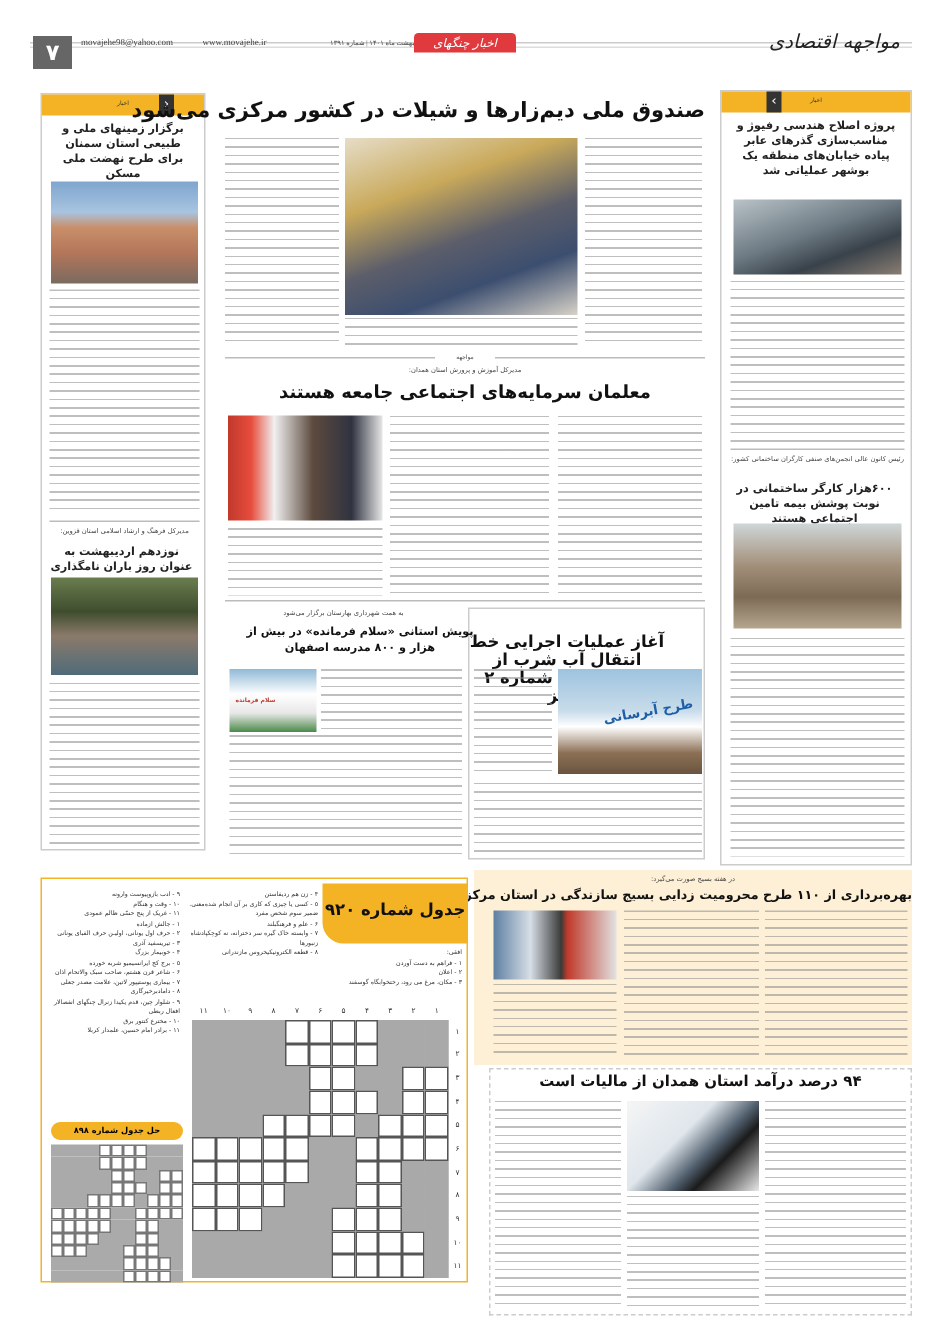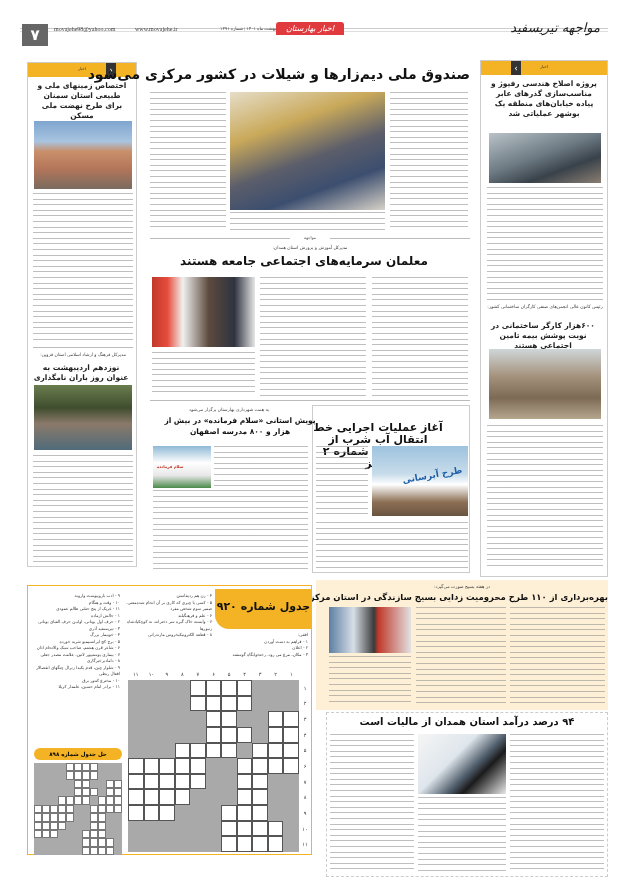--- a/index.html
+++ b/index.html
@@ -43,22 +43,22 @@
 </style>
 </head>
 <body>
 
 <div class="hdr-line"></div>
 <div class="hdr-line2"></div>
 <div class="pagenum">۷</div>
 <div class="email">movajehe98@yahoo.com</div>
 <div class="web">www.movajehe.ir</div>
 <div class="dateline">یکشنبه ۱۰ اردیبهشت ماه ۱۴۰۱ | شماره ۱۳۹۱</div>
-<div class="section-badge">اخبار بهارستان</div>
-<div class="logo">مواجهه تیریسفید</div>
+<div class="section-badge">اخبار چنگهای</div>
+<div class="logo">مواجهه اقتصادی</div>
 
 <div class="sidebox" style="left:480px;top:60px;width:128px;height:517px">
   <div class="sb-bar">
     <span class="chev" style="left:30px">›</span>
     <span class="lbl">اخبار</span>
   </div>
   <div class="sb-title">پروژه اصلاح هندسی رفیوژ و مناسب‌سازی گذرهای عابر پیاده خیابان‌های منطقه یک بوشهر عملیاتی شد</div>
   <div class="photo" style="left:8px;top:72px;width:112px;height:50px;background:linear-gradient(160deg,#b9c3c8,#6d7a83 45%,#39424a 70%,#8a7e73)"></div>
   <div class="body-text lines" style="position:absolute;left:6px;top:126px;width:116px;height:108px"><span style="opacity:0">بوشهر - رضا حیدری -خبرنگارمواجهه اقتصادی- فاز دوم پروژه اصلاح هندسی رفیوژ و مناسب‌سازی گذرهای عابر پیاده خیابان های منطقه یک بوشهر با ۲۷۹/۲۱۲/۶۹۸/۴ ریال عملیاتی شد.</span></div>
   <div class="sep" style="left:6px;width:116px;top:238px"></div>
@@ -66,40 +66,40 @@
   <div class="sb-title" style="position:absolute;top:256px;width:128px">۶۰۰هزار کارگر ساختمانی در نوبت پوشش بیمه تامین اجتماعی هستند</div>
   <div class="photo" style="left:8px;top:288px;width:112px;height:70px;background:linear-gradient(180deg,#cfd6d8,#a3907a 40%,#7d6a55 70%,#b5a68e)"></div>
   <div class="body-text lines" style="position:absolute;left:6px;top:364px;width:116px;height:146px"><span style="opacity:0">خرم آباد- خبرنگارمواجهه اقتصادی- رئیس کانون عالی انجمن‌های صنفی کارگران ساختمانی کشور گفت ۶۰۰ هزار کارگر ساختمانی در نوبت پوشش بیمه تامین اجتماعی هستند.</span></div>
 </div>
 
 <div class="sidebox" style="left:27px;top:62px;width:110px;height:505px">
   <div class="sb-bar">
     <span class="chev" style="right:20px">‹</span>
     <span class="lbl">اخبار</span>
   </div>
-  <div class="sb-title">اختصاص زمینهای ملی و طبیعی استان سمنان برای طرح نهضت ملی مسکن</div>
+  <div class="sb-title">برگزار زمینهای ملی و طبیعی استان سمنان برای طرح نهضت ملی مسکن</div>
   <div class="photo" style="left:6px;top:58px;width:98px;height:68px;background:linear-gradient(180deg,#7fa5cf 0,#a8c4e0 30%,#c98f6a 45%,#b3765a 70%,#7a6a5e)"></div>
   <div class="body-text lines" style="position:absolute;left:5px;top:130px;width:100px;height:150px"><span style="opacity:0">سمنان - رایانیان-خبرنگارمواجهه اقتصادی- جعفر مرادی حقیقی، مدیر کل منابع طبیعی و آبخیزداری استان سمنان گفت: بمنظور تسریع در اجرای طرح نهضت ملی مسکن در استان سمنان پیگیری تحویل و تحویل اراضی منابع ملی و طبیعی انجام شد.</span></div>
   <div class="sep" style="left:5px;width:100px;top:284px"></div>
   <div class="kicker" style="left:5px;width:100px;top:289px">مدیرکل فرهنگ و ارشاد اسلامی استان قزوین:</div>
   <div class="sb-title" style="position:absolute;top:296px;width:110px">نوزدهم اردیبهشت به عنوان روز باران نامگذاری می‌شود</div>
   <div class="photo" style="left:6px;top:322px;width:98px;height:65px;background:linear-gradient(180deg,#6a7d4e,#3f4d2e 35%,#8b7a6a 60%,#4f6b7a)"></div>
   <div class="body-text lines" style="position:absolute;left:5px;top:392px;width:100px;height:108px"></div>
 </div>
 
 <div class="headline" style="left:150px;top:66px;width:320px;font-size:14px">صندوق ملی دیم‌زارها و شیلات در کشور مرکزی می‌شود</div>
 <div class="body-text lines" style="position:absolute;left:390px;top:92px;width:78px;height:140px"><span style="opacity:0">سمنان - رایانیان-خبرنگارمواجهه اقتصادی- رئیس اداره غیر نمایندگان شرکت مادر تخصصی صندوق حمایت از توسعه سرمایه‌گذاری در بخش کشاورزی گفت: صندوق ویژه حمایت از سرمایه‌گذاری در بخش شیلات تشکیل می‌شود.</span></div>
 <div class="photo" style="left:230px;top:92px;width:155px;height:118px;background:linear-gradient(160deg,#e6ddc8,#c9a95a 30%,#5c5e6a 55%,#3c4e6f 75%,#d7d2c8)"></div>
 <div class="body-text lines" style="position:absolute;left:230px;top:212px;width:155px;height:20px"></div>
 <div class="body-text lines" style="position:absolute;left:150px;top:92px;width:76px;height:140px"></div>
 <div class="sep" style="left:150px;width:320px;top:238px"></div>
 <div class="kicker" style="left:290px;width:40px;top:235px;background:#fff;font-size:4px">مواجهه</div>
 
 <div class="kicker" style="left:150px;width:320px;top:245px">مدیرکل آموزش و پرورش استان همدان:</div>
-<div class="headline" style="left:144px;top:254px;width:320px;font-size:12px">معلمان سرمایه‌های اجتماعی جامعه هستند</div>
+<div class="headline" style="left:150px;top:254px;width:320px;font-size:12px">معلمان سرمایه‌های اجتماعی جامعه هستند</div>
 <div class="body-text lines" style="position:absolute;left:372px;top:277px;width:96px;height:120px"><span style="opacity:0">همدان-سنیس خواه خبرنگار مواجهه اقتصادی- مدیرکل آموزش و پرورش استان همدان گفت: معلمان با فرارسیدن ۱۲ اردیبهشت به پاس قدردانی از معلمان استان همدان...</span></div>
 <div class="body-text lines" style="position:absolute;left:260px;top:277px;width:106px;height:120px"></div>
 <div class="photo" style="left:152px;top:277px;width:103px;height:70px;background:linear-gradient(90deg,#c0392b 0,#e74c3c 15%,#f0f0f0 30%,#5d4a3e 55%,#2f3340 80%,#e6e6e6)"></div>
 <div class="body-text lines" style="position:absolute;left:152px;top:352px;width:103px;height:45px"></div>
 <div class="sep" style="left:150px;width:320px;top:400px"></div>
 
 <div class="sidebox" style="left:312px;top:405px;width:158px;height:168px"></div>
 <div class="headline" style="left:312px;top:422px;width:132px;font-size:11px;white-space:normal;line-height:12px">آغاز عملیات اجرایی خط انتقال آب شرب از تصفیه خانه شماره ۲ سقز</div>
 <div class="photo" style="left:372px;top:446px;width:96px;height:70px;background:linear-gradient(180deg,#9ec3df,#c8dcea 40%,#fff 55%,#8c7055 80%,#6a5440)">
   <span style="position:absolute;right:6px;top:24px;font-size:9px;font-weight:bold;color:#1f5fa8;transform:rotate(-10deg)">طرح آبرسانی</span>

